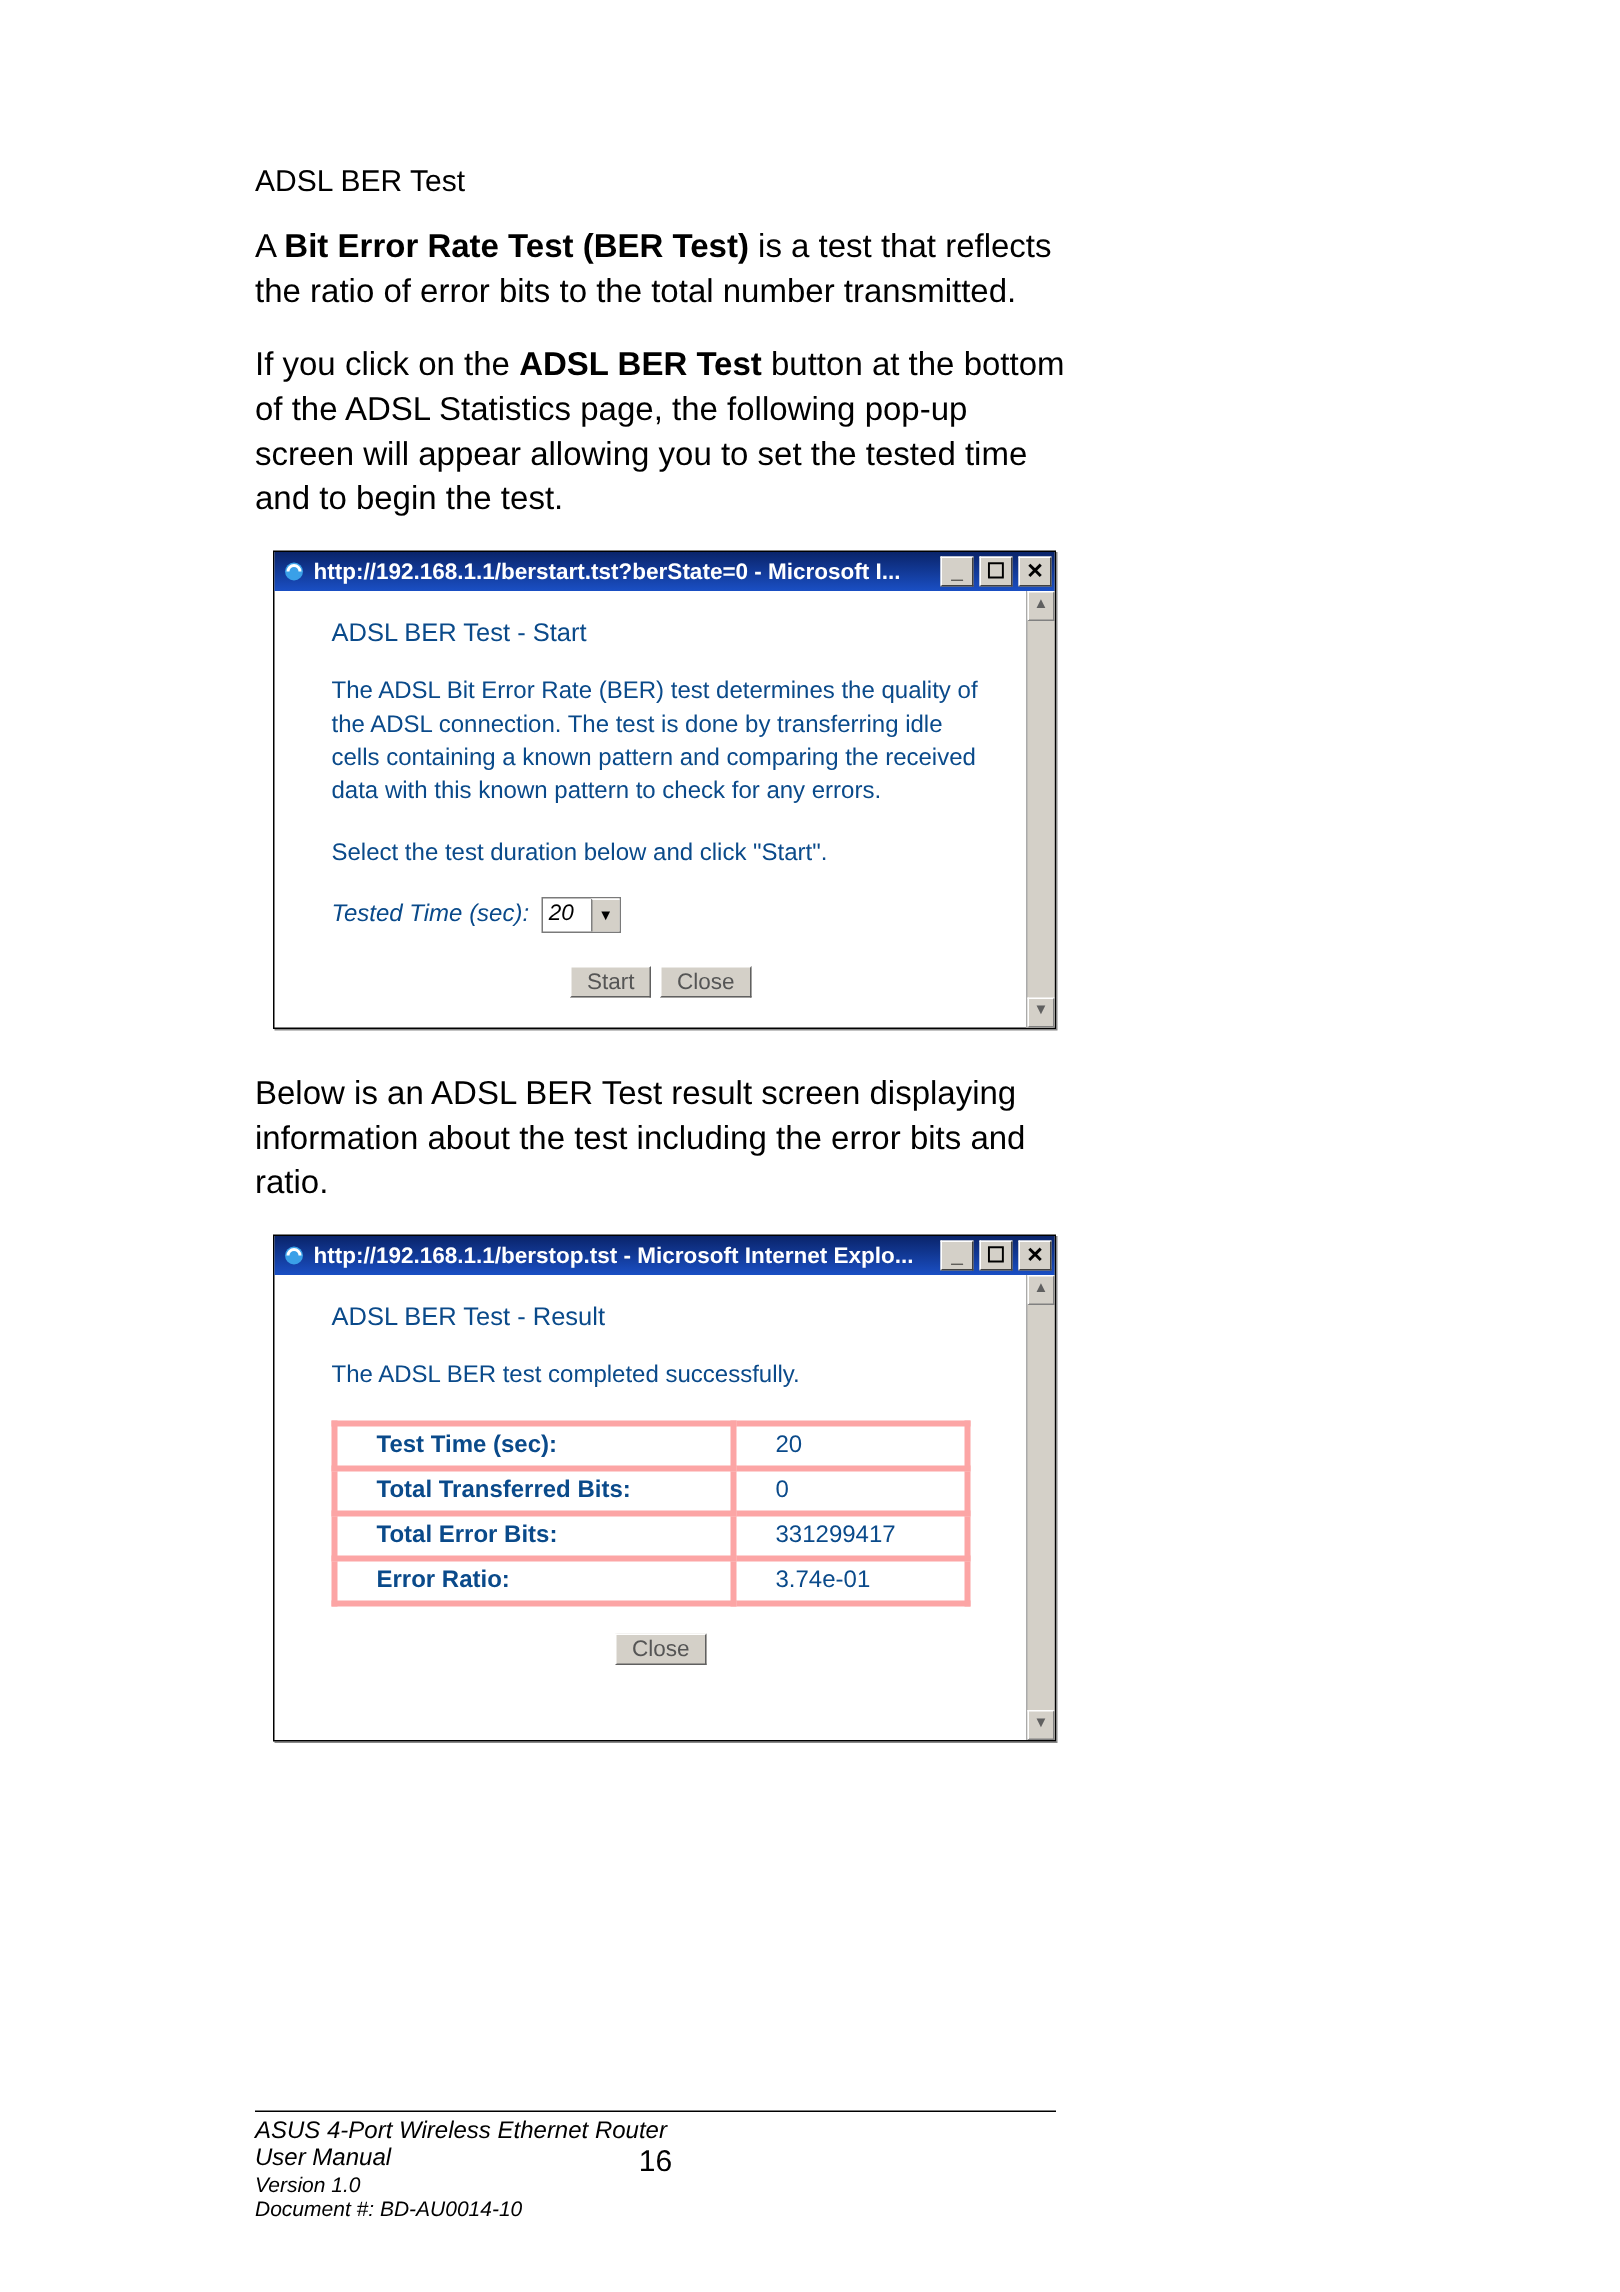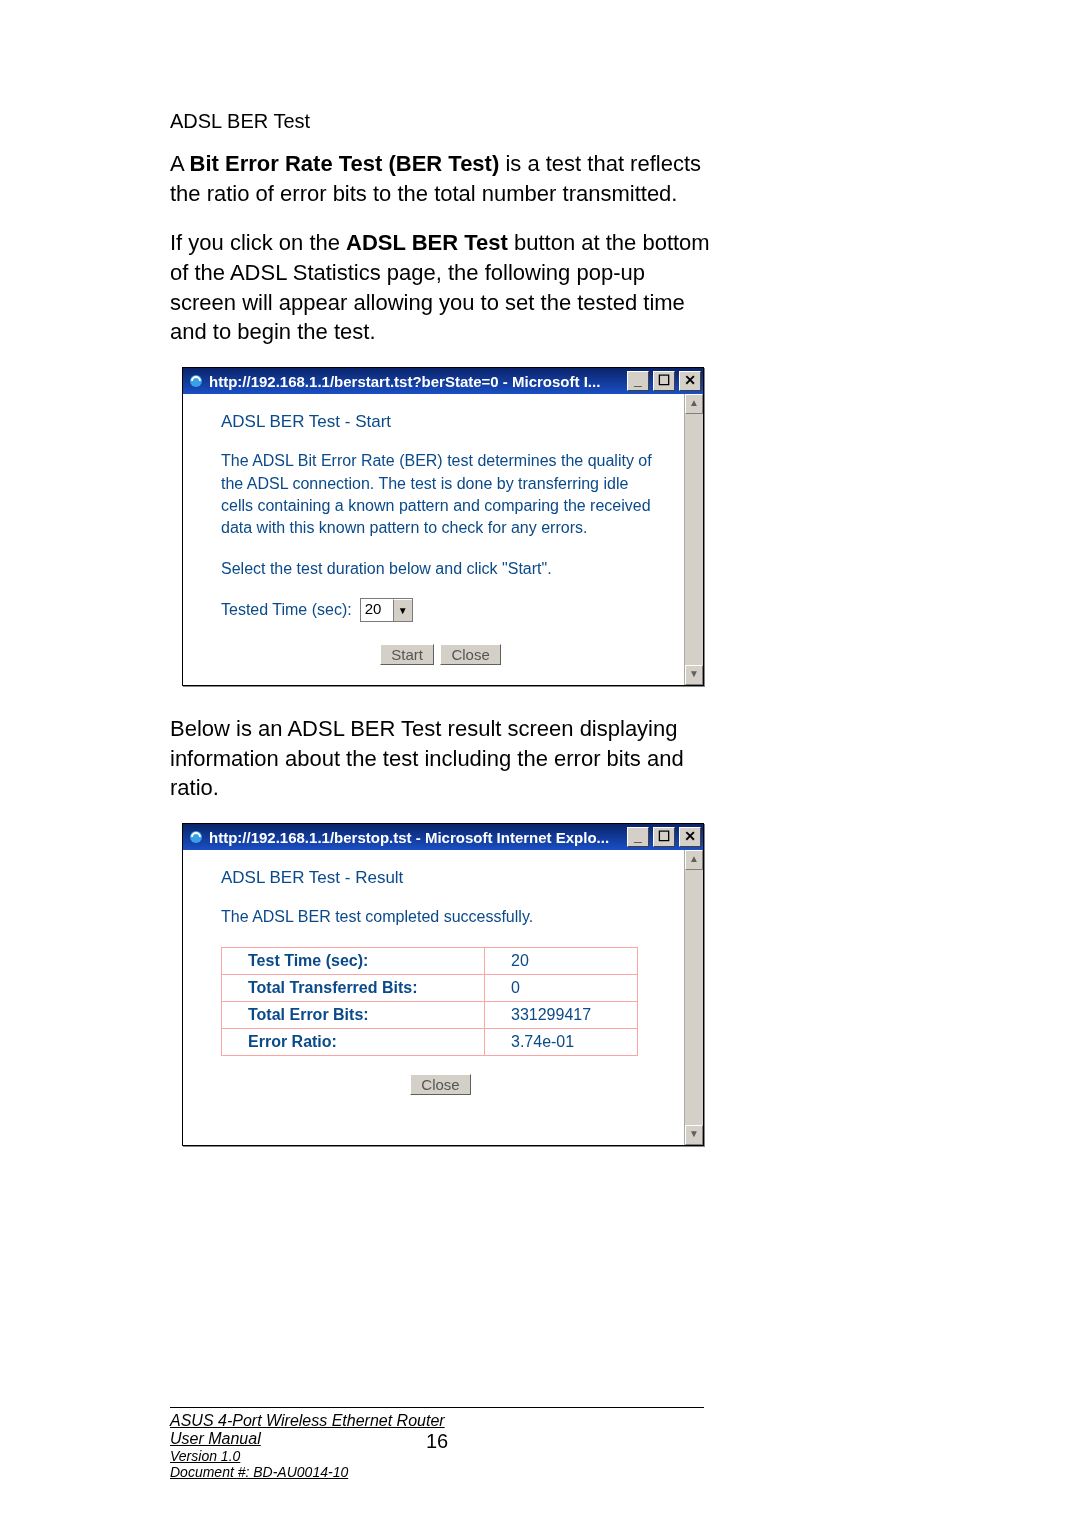--- a/index.html
+++ b/index.html
@@ -108,20 +108,21 @@
   }
   .popup-para {
     margin-bottom: 18px;
     line-height: 1.4;
   }
   .field-row {
     display: flex;
     align-items: center;
     gap: 8px;
     margin-bottom: 22px;
+    font-style: italic;
   }
   .select-box {
     border: 1px solid #7a7a7a;
     background: #fff;
     color: #000;
     display: inline-flex;
     align-items: stretch;
     height: 22px;
   }
   .select-val {
@@ -151,21 +152,21 @@
     font-size: 15px;
     color: #555;
     font-family: Tahoma, Arial, sans-serif;
     margin: 0 1px;
   }
   .result-table {
     border-collapse: collapse;
     margin: 14px 0 18px 0;
   }
   .result-table td {
-    border: 1px solid #fca5a5;
+    border: 4px solid #fca5a5;
     padding: 4px 26px;
     font-size: 16px;
     margin-left: 35px;
   }
   .result-table td.label {
     color: #0a4a8a;
     font-weight: bold;
     width: 210px;
   }
   .result-table td.val {
@@ -174,21 +175,20 @@
   }
   .footer {
     position: absolute;
     left: 170px;
     right: 162px;
     bottom: 48px;
     border-top: 1.5px solid #000;
     padding-top: 4px;
     font-size: 16px;
     font-style: italic;
-    text-decoration: underline;
   }
   .footer .pgnum {
     position: absolute;
     left: 50%;
     transform: translateX(-50%);
     top: 22px;
     font-style: normal;
     font-size: 20px;
   }
   .footer .small { font-size: 14px; }

